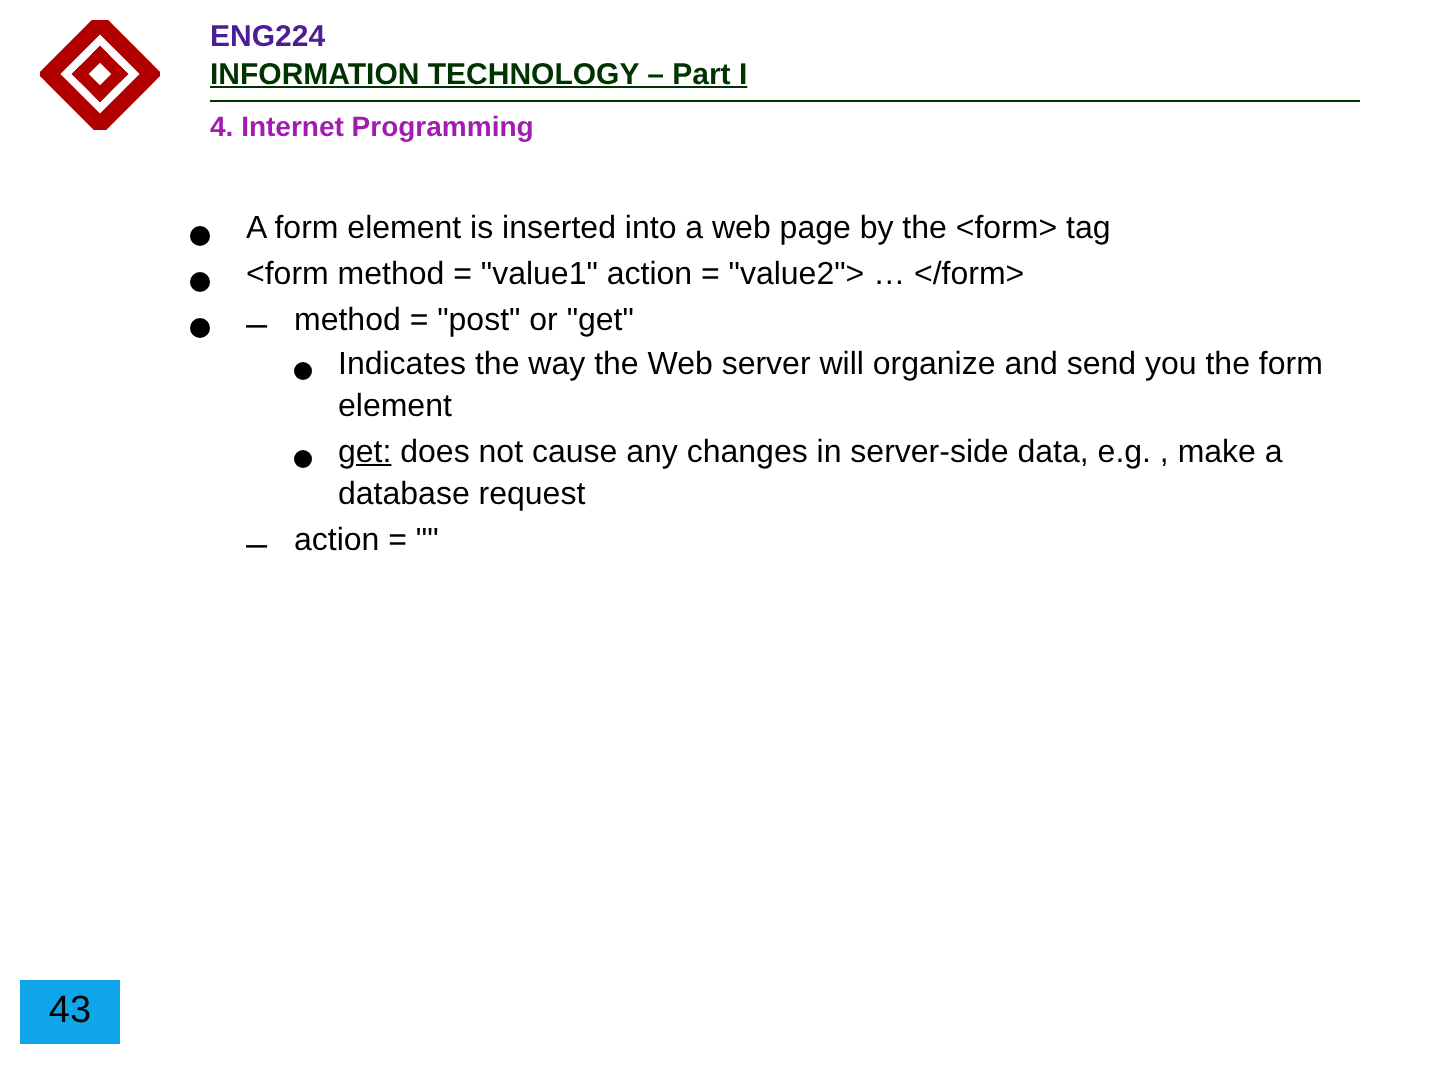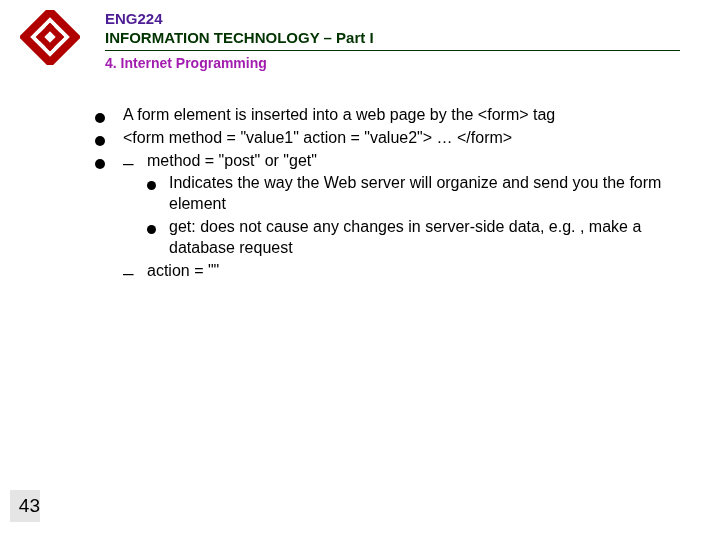--- a/index.html
+++ b/index.html
@@ -62,27 +62,27 @@
   ul.l2 > li::before {
     content:"–"; position:absolute; left:0; top:0;
     font-size:19px;
   }
   ul.l3 { list-style:none; padding:0; margin-top:2px; }
   ul.l3 > li { position:relative; padding-left:22px; margin-bottom:2px; }
   ul.l3 > li::before {
     content:""; position:absolute; left:0; top:8px;
     width:9px; height:9px; background:#000; border-radius:50%;
   }
-  .u { }
+  .u { text-decoration:underline; }
   .slide-num {
     position:absolute;
     left:10px; bottom:18px;
-    width:30px; height:32px;
-    background:#e5e5e5;
-    display:flex; align-items:center; justify-content:flex-end;
+    width:50px; height:32px;
+    background:#0ea5e9;
+    display:flex; align-items:center; justify-content:center;
     font-size:19px;
   }
 </style>
 </head>
 <body>
 
 <div class="logo">
   <svg viewBox="0 0 60 55" width="60" height="55">
     <g transform="translate(30,27) rotate(45)">
       <rect x="-22" y="-22" width="44" height="44" fill="#b00000" rx="2"></rect>

